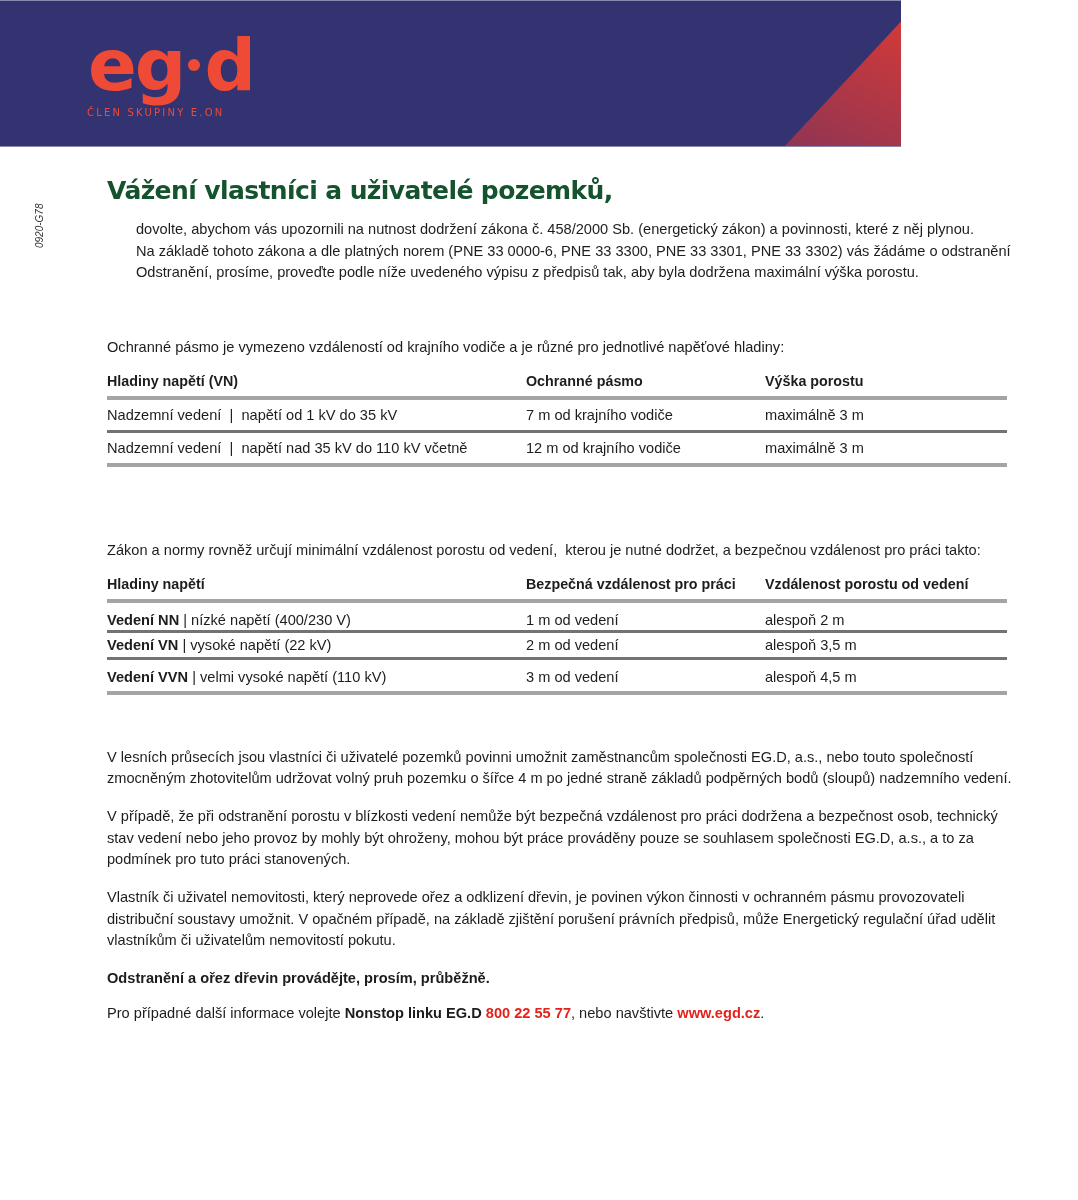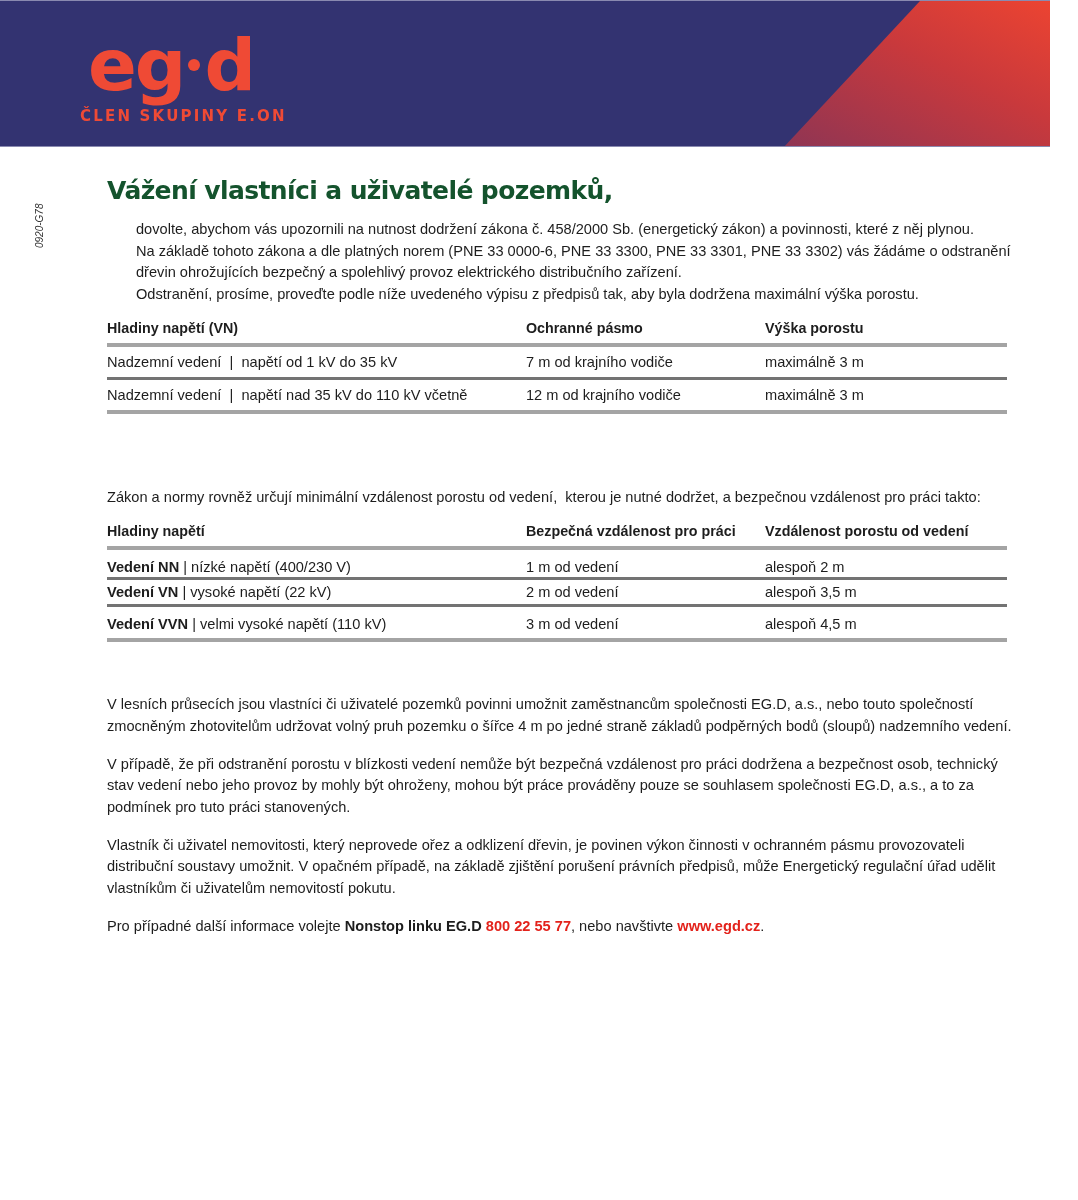--- a/index.html
+++ b/index.html
@@ -1,42 +1,42 @@
 <!DOCTYPE html>
 <html><head>
   <meta charset="utf-8">
   <style>
     * { box-sizing: border-box; margin: 0; padding: 0; }
     html, body { width: 1078px; height: 1200px; background: #ffffff; overflow: hidden; }
     body { position: relative; font-family: "Liberation Sans", "DejaVu Sans", sans-serif; color: #1d1d1d; }
 
     .header {
-      position: absolute; left: 0; top: 0; width: 1050px; height: 147px;
+      position: absolute; left: 0; top: 0; width: 901px; height: 147px;
       background: #333371;
       overflow: hidden;
       border-top: 1px solid #8a8ab0;
       border-bottom: 1px solid #8a8ab0;
     }
     .header-accent {
       position: absolute; left: 0; top: 0; width: 1078px; height: 147px;
     }
     .logo {
       position: absolute; left: 88px; top: 28px;
       font-family: "DejaVu Sans", sans-serif; font-weight: bold;
       font-size: 72px; line-height: 72px; color: #ef4a35;
       letter-spacing: -2px;
     }
     .logo-dot {
       display: inline-block; width: 12px; height: 12px; border-radius: 50%;
       background: #ef4a35; vertical-align: middle; margin: 0 4px 10px 4px;
     }
     .tagline {
-      position: absolute; left: 80px; top: 106px;
-      font-family: "DejaVu Sans", sans-serif; font-weight: bold;
-      font-size: 15px; color: #ef4a35; letter-spacing: 2.2px;
+      position: absolute; left: 87px; top: 106px;
+      font-family: "DejaVu Sans", sans-serif; font-weight: normal;
+      font-size: 10px; color: #ef4a35; letter-spacing: 2.2px;
     }
 
     .doc-code {
       position: absolute; left: 34px; top: 248px;
       transform: rotate(-90deg); transform-origin: left top;
       font-family: "Liberation Sans", sans-serif; font-style: italic;
       font-size: 10px; color: #333; white-space: nowrap;
     }
 
     .content { position: absolute; left: 107px; top: 170px; width: 905px; }
@@ -90,24 +90,24 @@
 </div>
 
 <div class="doc-code">0920-G78</div>
 
 <div class="content">
   <h1 class="title">Vážení vlastníci a uživatelé pozemků,</h1>
 
   <div class="para intro">
     <p>dovolte, abychom vás upozornili na nutnost dodržení zákona č. 458/2000 Sb. (energetický zákon) a povinnosti, které z něj plynou.</p>
     <p>Na základě tohoto zákona a dle platných norem (PNE 33 0000-6, PNE 33 3300, PNE 33 3301, PNE 33 3302) vás žádáme o odstranění</p>
-    <p>dřevin ohrožujících bezpečný a spolehlivý provoz elektrického distribučního zařízení.</p>
     <p>Odstranění, prosíme, proveďte podle níže uvedeného výpisu z předpisů tak, aby byla dodržena maximální výška porostu.</p>
   </div>
 
+  <p class="table-intro">Ochranné pásmo je vymezeno vzdáleností od krajního vodiče a je různé pro jednotlivé napěťové hladiny:</p>
   <table class="tbl tbl1">
     <thead>
       <tr>
         <th class="c1">Hladiny napětí (VN)</th>
         <th class="c2">Ochranné pásmo</th>
         <th>Výška porostu</th>
       </tr>
     </thead>
     <tbody>
       <tr>
@@ -148,17 +148,18 @@
         <td>3 m od vedení</td>
         <td>alespoň 4,5 m</td>
       </tr>
     </tbody>
   </table>
 
   <div class="body-paras">
     <p>V lesních průsecích jsou vlastníci či uživatelé pozemků povinni umožnit zaměstnancům společnosti EG.D, a.s., nebo touto společností zmocněným zhotovitelům udržovat volný pruh pozemku o šířce 4 m po jedné straně základů podpěrných bodů (sloupů) nadzemního vedení.</p>
     <p>V případě, že při odstranění porostu v blízkosti vedení  nemůže být bezpečná vzdálenost pro práci dodržena a bezpečnost osob, technický stav vedení nebo jeho provoz by mohly být ohroženy, mohou být práce prováděny pouze se souhlasem společnosti EG.D, a.s., a to za podmínek pro tuto práci stanovených.</p>
     <p>Vlastník či uživatel nemovitosti, který neprovede ořez a odklizení dřevin, je povinen výkon činnosti v ochranném pásmu provozovateli distribuční soustavy umožnit. V opačném případě, na základě zjištění porušení právních předpisů, může Energetický regulační úřad udělit vlastníkům či uživatelům nemovitostí pokutu.</p>
+    <p class="bold-line">Odstranění a ořez dřevin provádějte, prosím, průběžně.</p>
     <p>
       <span>Pro případné další informace volejte </span><span class="strong">Nonstop linku EG.D</span> <span class="red">800 22 55 77</span><span>, nebo navštivte </span><span class="red">www.egd.cz</span><span>.</span>
     </p>
   </div>
 </div>
 
 </body></html>

